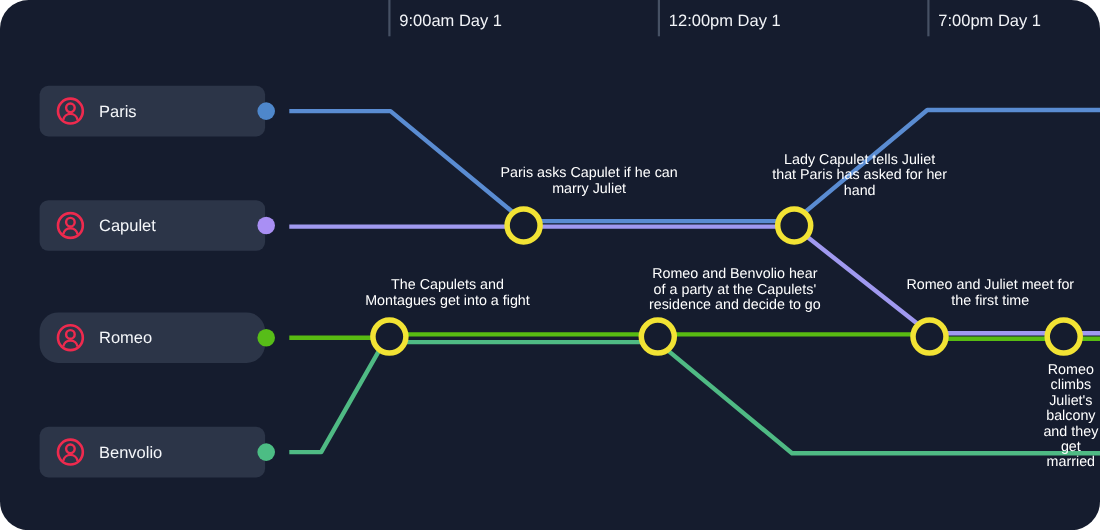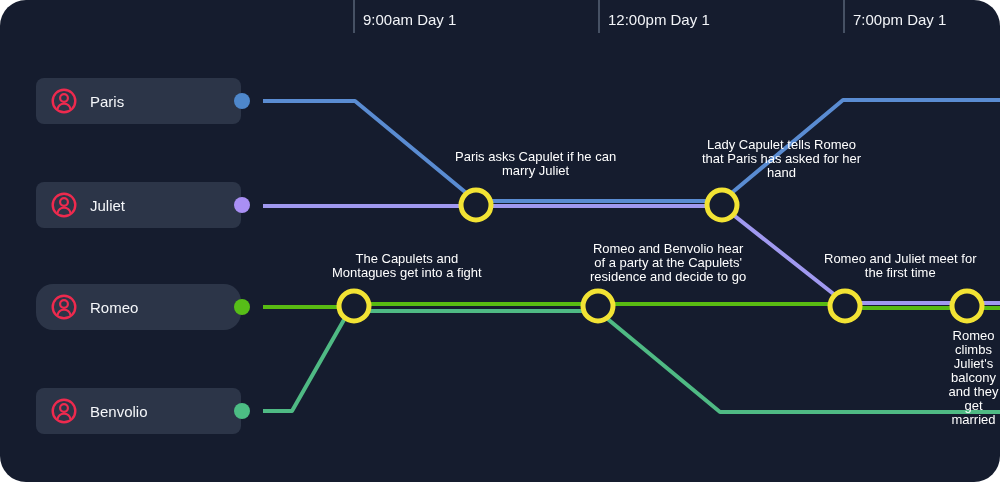--- a/index.html
+++ b/index.html
@@ -70,21 +70,21 @@
           </svg>
           <span class="card-name">Paris</span>
           <span class="dot" style="background: rgb(78, 135, 203);"></span>
         </div>
         <div class="card" style="top: 182px;">
           <svg class="avatar" viewBox="0 0 26 26">
             <circle cx="13" cy="13" r="11.3" fill="none" stroke="#ee2a4e" stroke-width="2.4"></circle>
             <circle cx="13" cy="10" r="3.9" fill="none" stroke="#ee2a4e" stroke-width="2.2"></circle>
             <path d="M 6.5 21 a 6.6 6.6 0 0 1 13 0" fill="none" stroke="#ee2a4e" stroke-width="2.2"></path>
           </svg>
-          <span class="card-name">Juliet</span>
+          <span class="card-name">Capulet</span>
           <span class="dot" style="background: rgb(169, 143, 244);"></span>
         </div>
         <div class="card" style="top: 284px; border-radius: 17px;">
           <svg class="avatar" viewBox="0 0 26 26">
             <circle cx="13" cy="13" r="11.3" fill="none" stroke="#ee2a4e" stroke-width="2.4"></circle>
             <circle cx="13" cy="10" r="3.9" fill="none" stroke="#ee2a4e" stroke-width="2.2"></circle>
             <path d="M 6.5 21 a 6.6 6.6 0 0 1 13 0" fill="none" stroke="#ee2a4e" stroke-width="2.2"></path>
           </svg>
           <span class="card-name">Romeo</span>
           <span class="dot" style="background: rgb(87, 189, 24);"></span>
@@ -95,21 +95,21 @@
             <circle cx="13" cy="10" r="3.9" fill="none" stroke="#ee2a4e" stroke-width="2.2"></circle>
             <path d="M 6.5 21 a 6.6 6.6 0 0 1 13 0" fill="none" stroke="#ee2a4e" stroke-width="2.2"></path>
           </svg>
           <span class="card-name">Benvolio</span>
           <span class="dot" style="background: rgb(76, 189, 132);"></span>
         </div>
       </div>
     <div id="events">
         <div class="event-label" style="left: 455px; top: 150px;">Paris asks Capulet if he can
 marry Juliet</div>
-        <div class="event-label" style="left: 702px; top: 138px;">Lady Capulet tells Romeo
+        <div class="event-label" style="left: 702px; top: 138px;">Lady Capulet tells Juliet
 that Paris has asked for her
 hand</div>
         <div class="event-label" style="left: 332px; top: 252px;">The Capulets and
 Montagues get into a fight</div>
         <div class="event-label" style="left: 578px; top: 242px; margin-left: 12px;">Romeo and Benvolio hear
 of a party at the Capulets'
 residence and decide to go</div>
         <div class="event-label" style="left: 824px; top: 252px;">Romeo and Juliet meet for
 the first time</div>
         <div class="event-label" style="left: 947px; top: 329px;">Romeo climbs Juliet's

